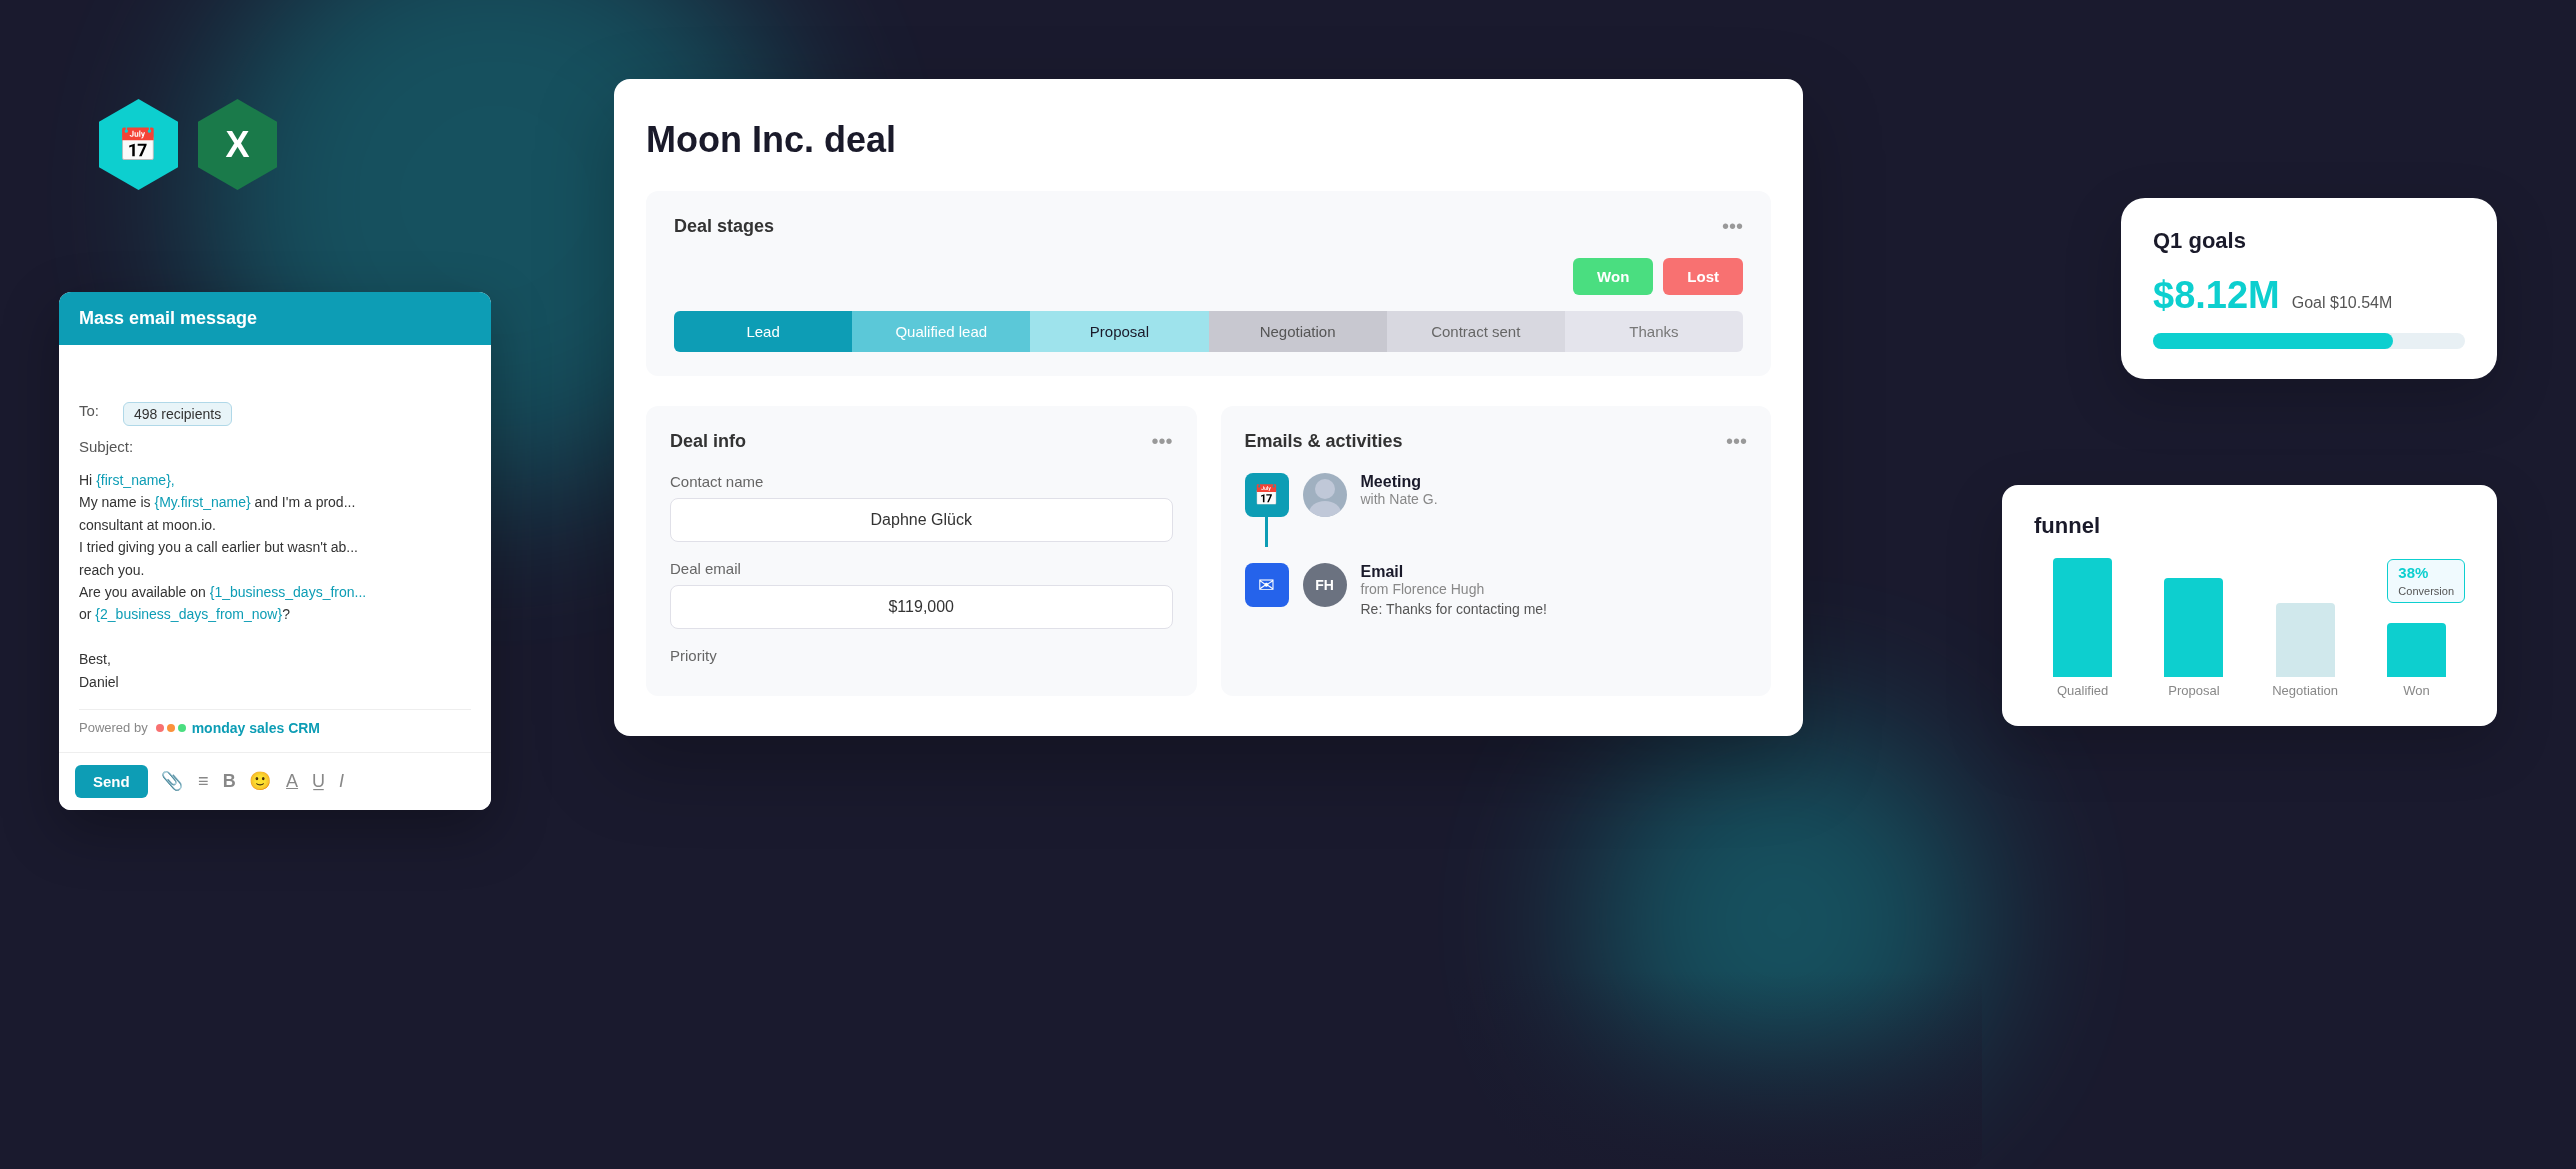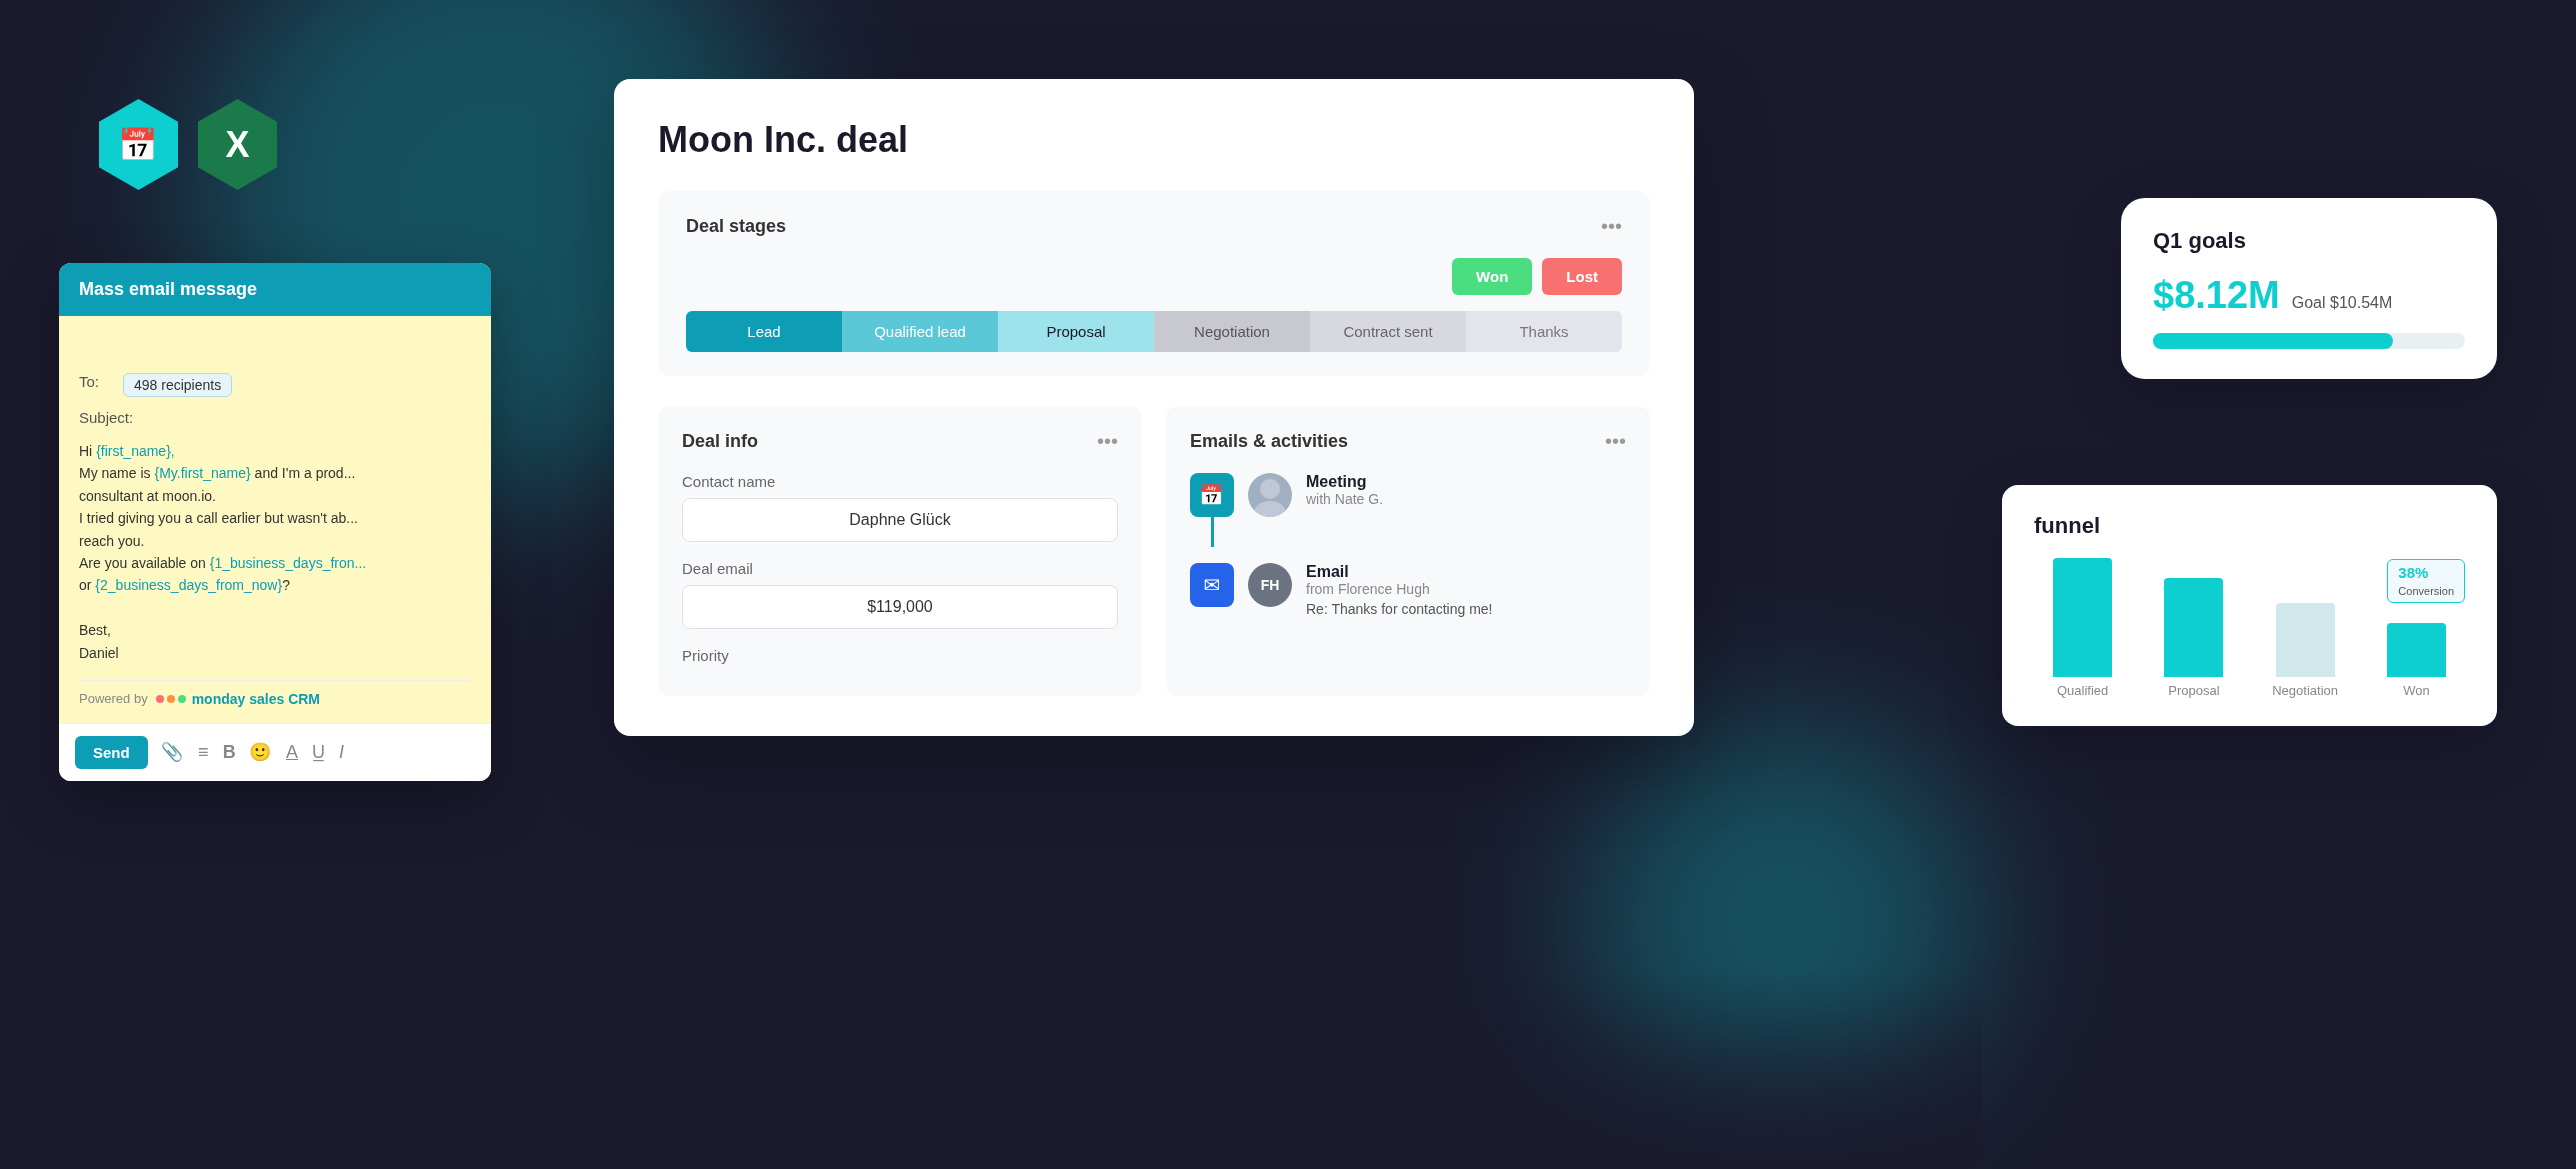--- a/index.html
+++ b/index.html
@@ -53,24 +53,24 @@
       width: 79px; height: 91px;
     }
     .app-icon-excel {
       background: #1a7a4a;
       width: 79px; height: 91px;
     }
 
     
     .email-panel {
       position: absolute;
-      top: 263px;
+      top: 292px;
       left: 59px;
       width: 432px;
-      background: #fef9c3;
+      background: #ffffff;
       border-radius: 12px;
       box-shadow: 0 20px 59px rgba(0,0,0,0.3);
       overflow: hidden;
     }
     .email-header {
       background: #0d9db5;
       padding: 16px 20px;
       color: white;
       font-size: 18px;
       font-weight: 600;
@@ -152,25 +152,25 @@
       font-size: 18px;
       color: #888;
       cursor: pointer;
     }
 
     
     .deal-card {
       position: absolute;
       top: 79px;
       left: 614px;
-      width: 1080px;
+      width: 1189px;
       background: #fff;
       border-radius: 16px;
       box-shadow: 0 30px 79px rgba(0,0,0,0.25);
-      padding: 40px 44px;
+      padding: 40px 32px;
     }
     .deal-title {
       font-size: 36px;
       font-weight: 700;
       color: #1a1a2a;
       margin-bottom: 30px;
     }
 
     
     .deal-stages-section {

